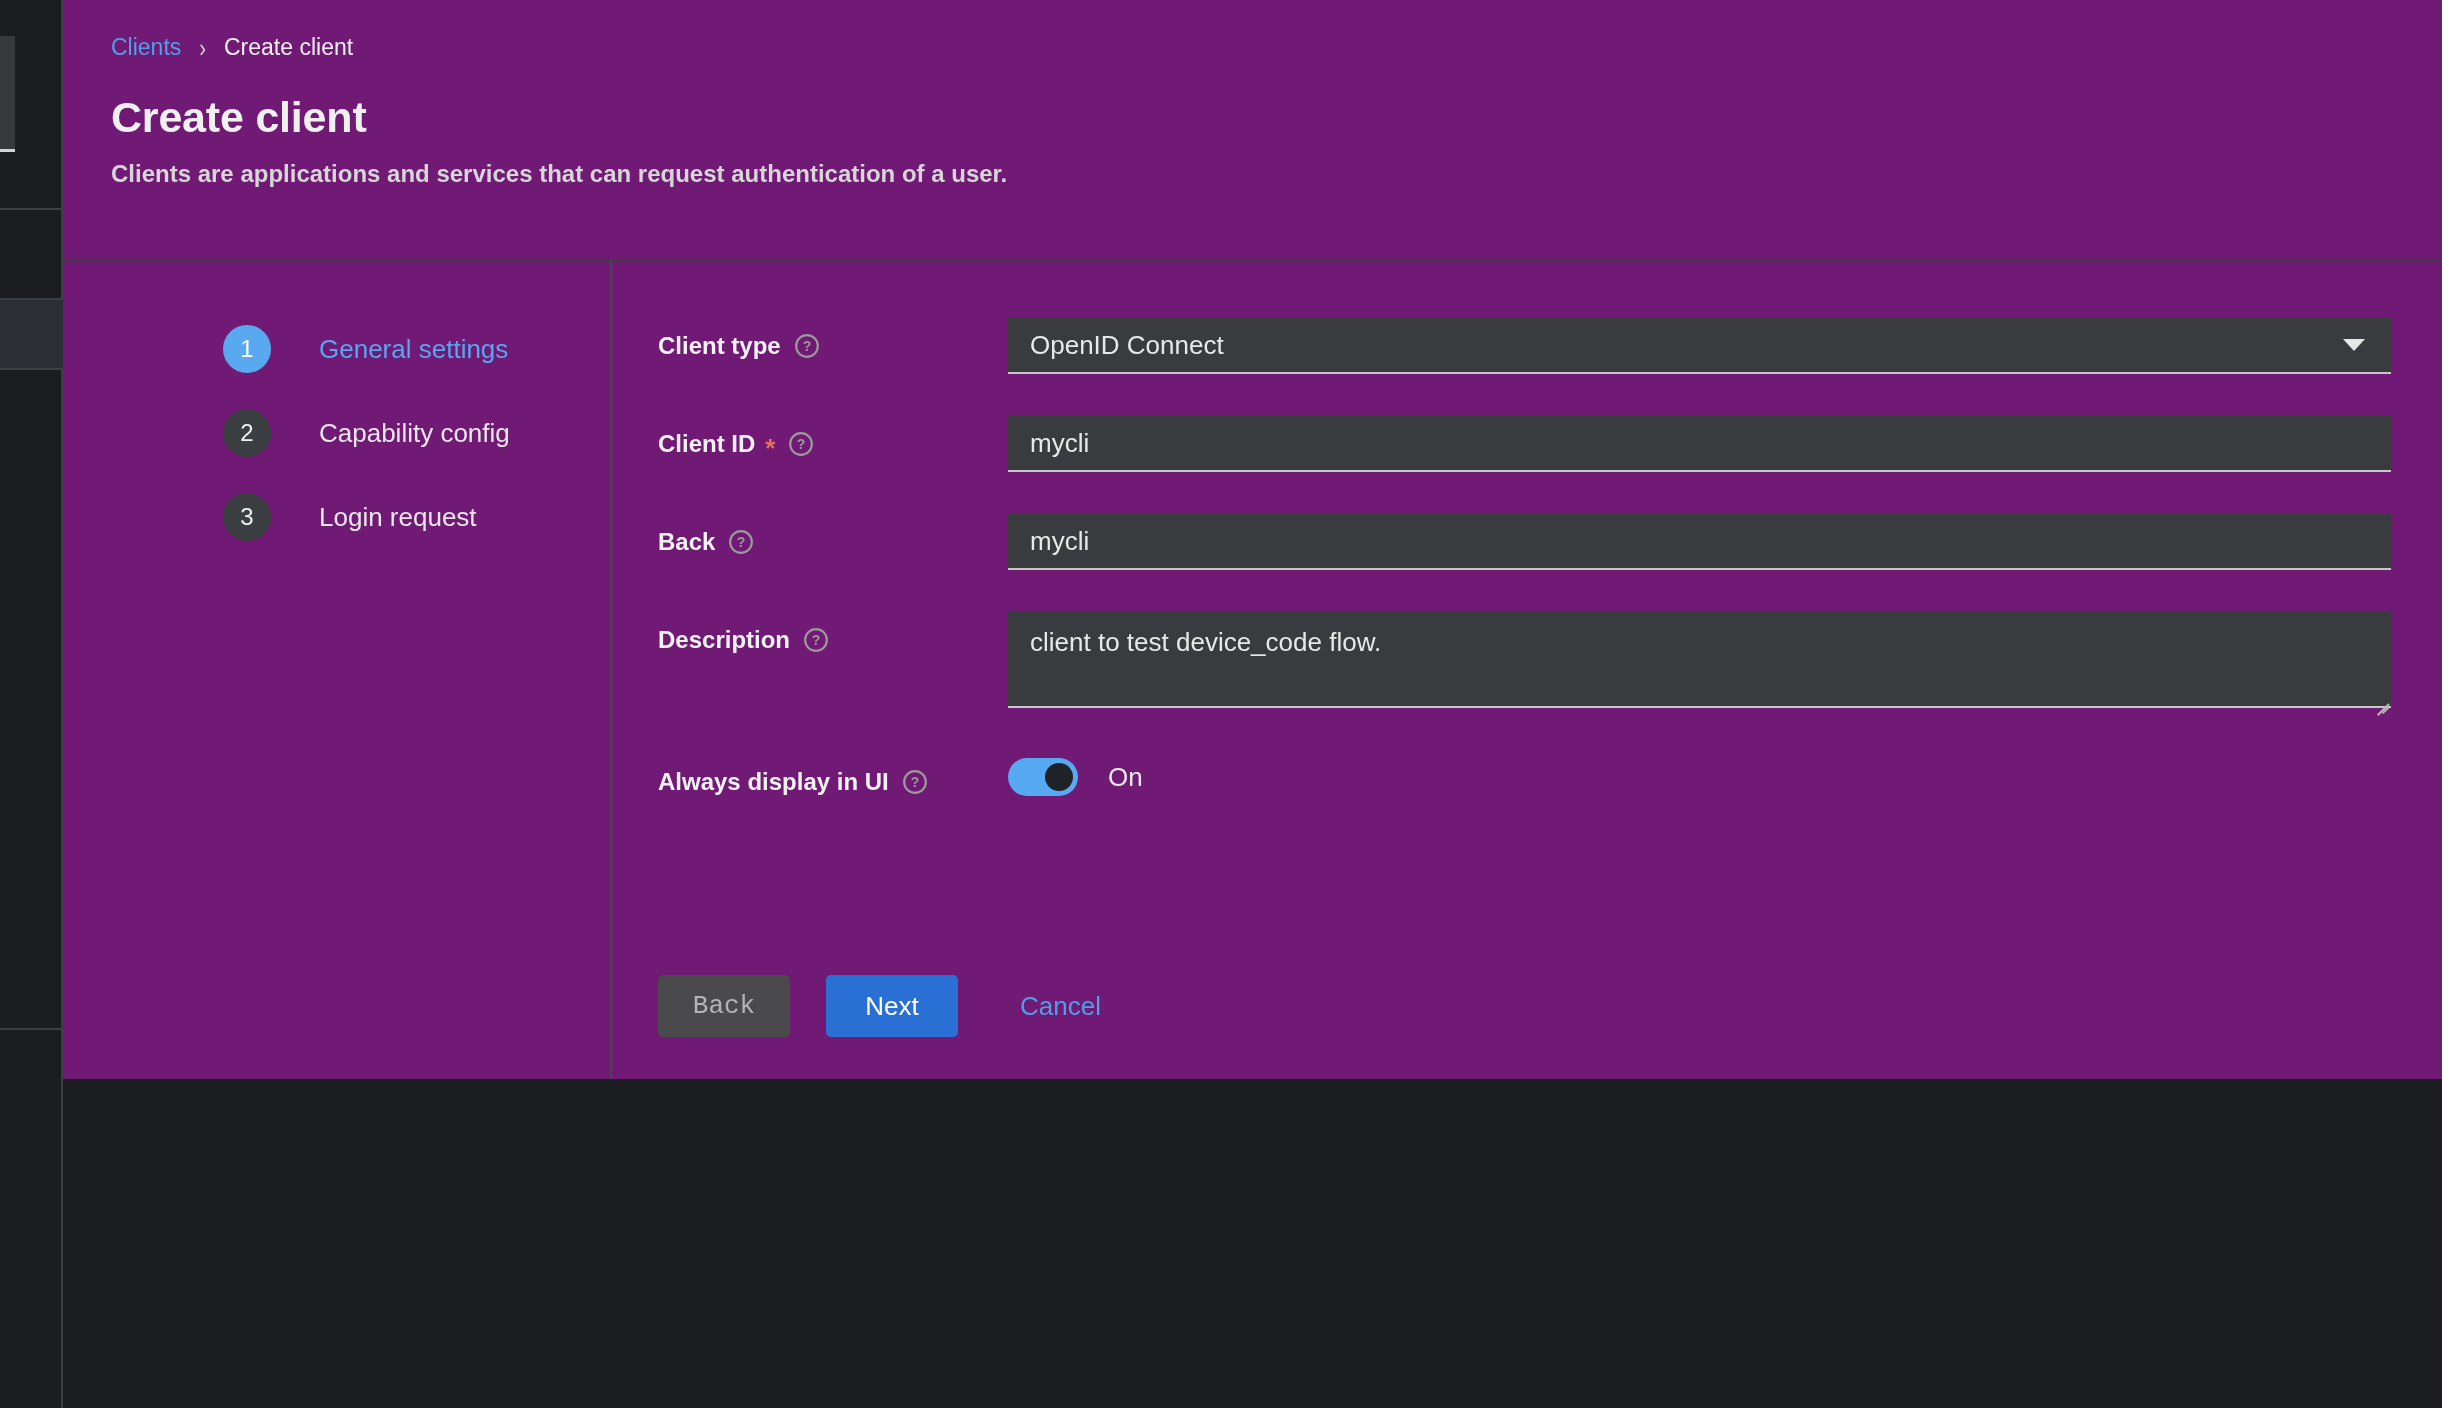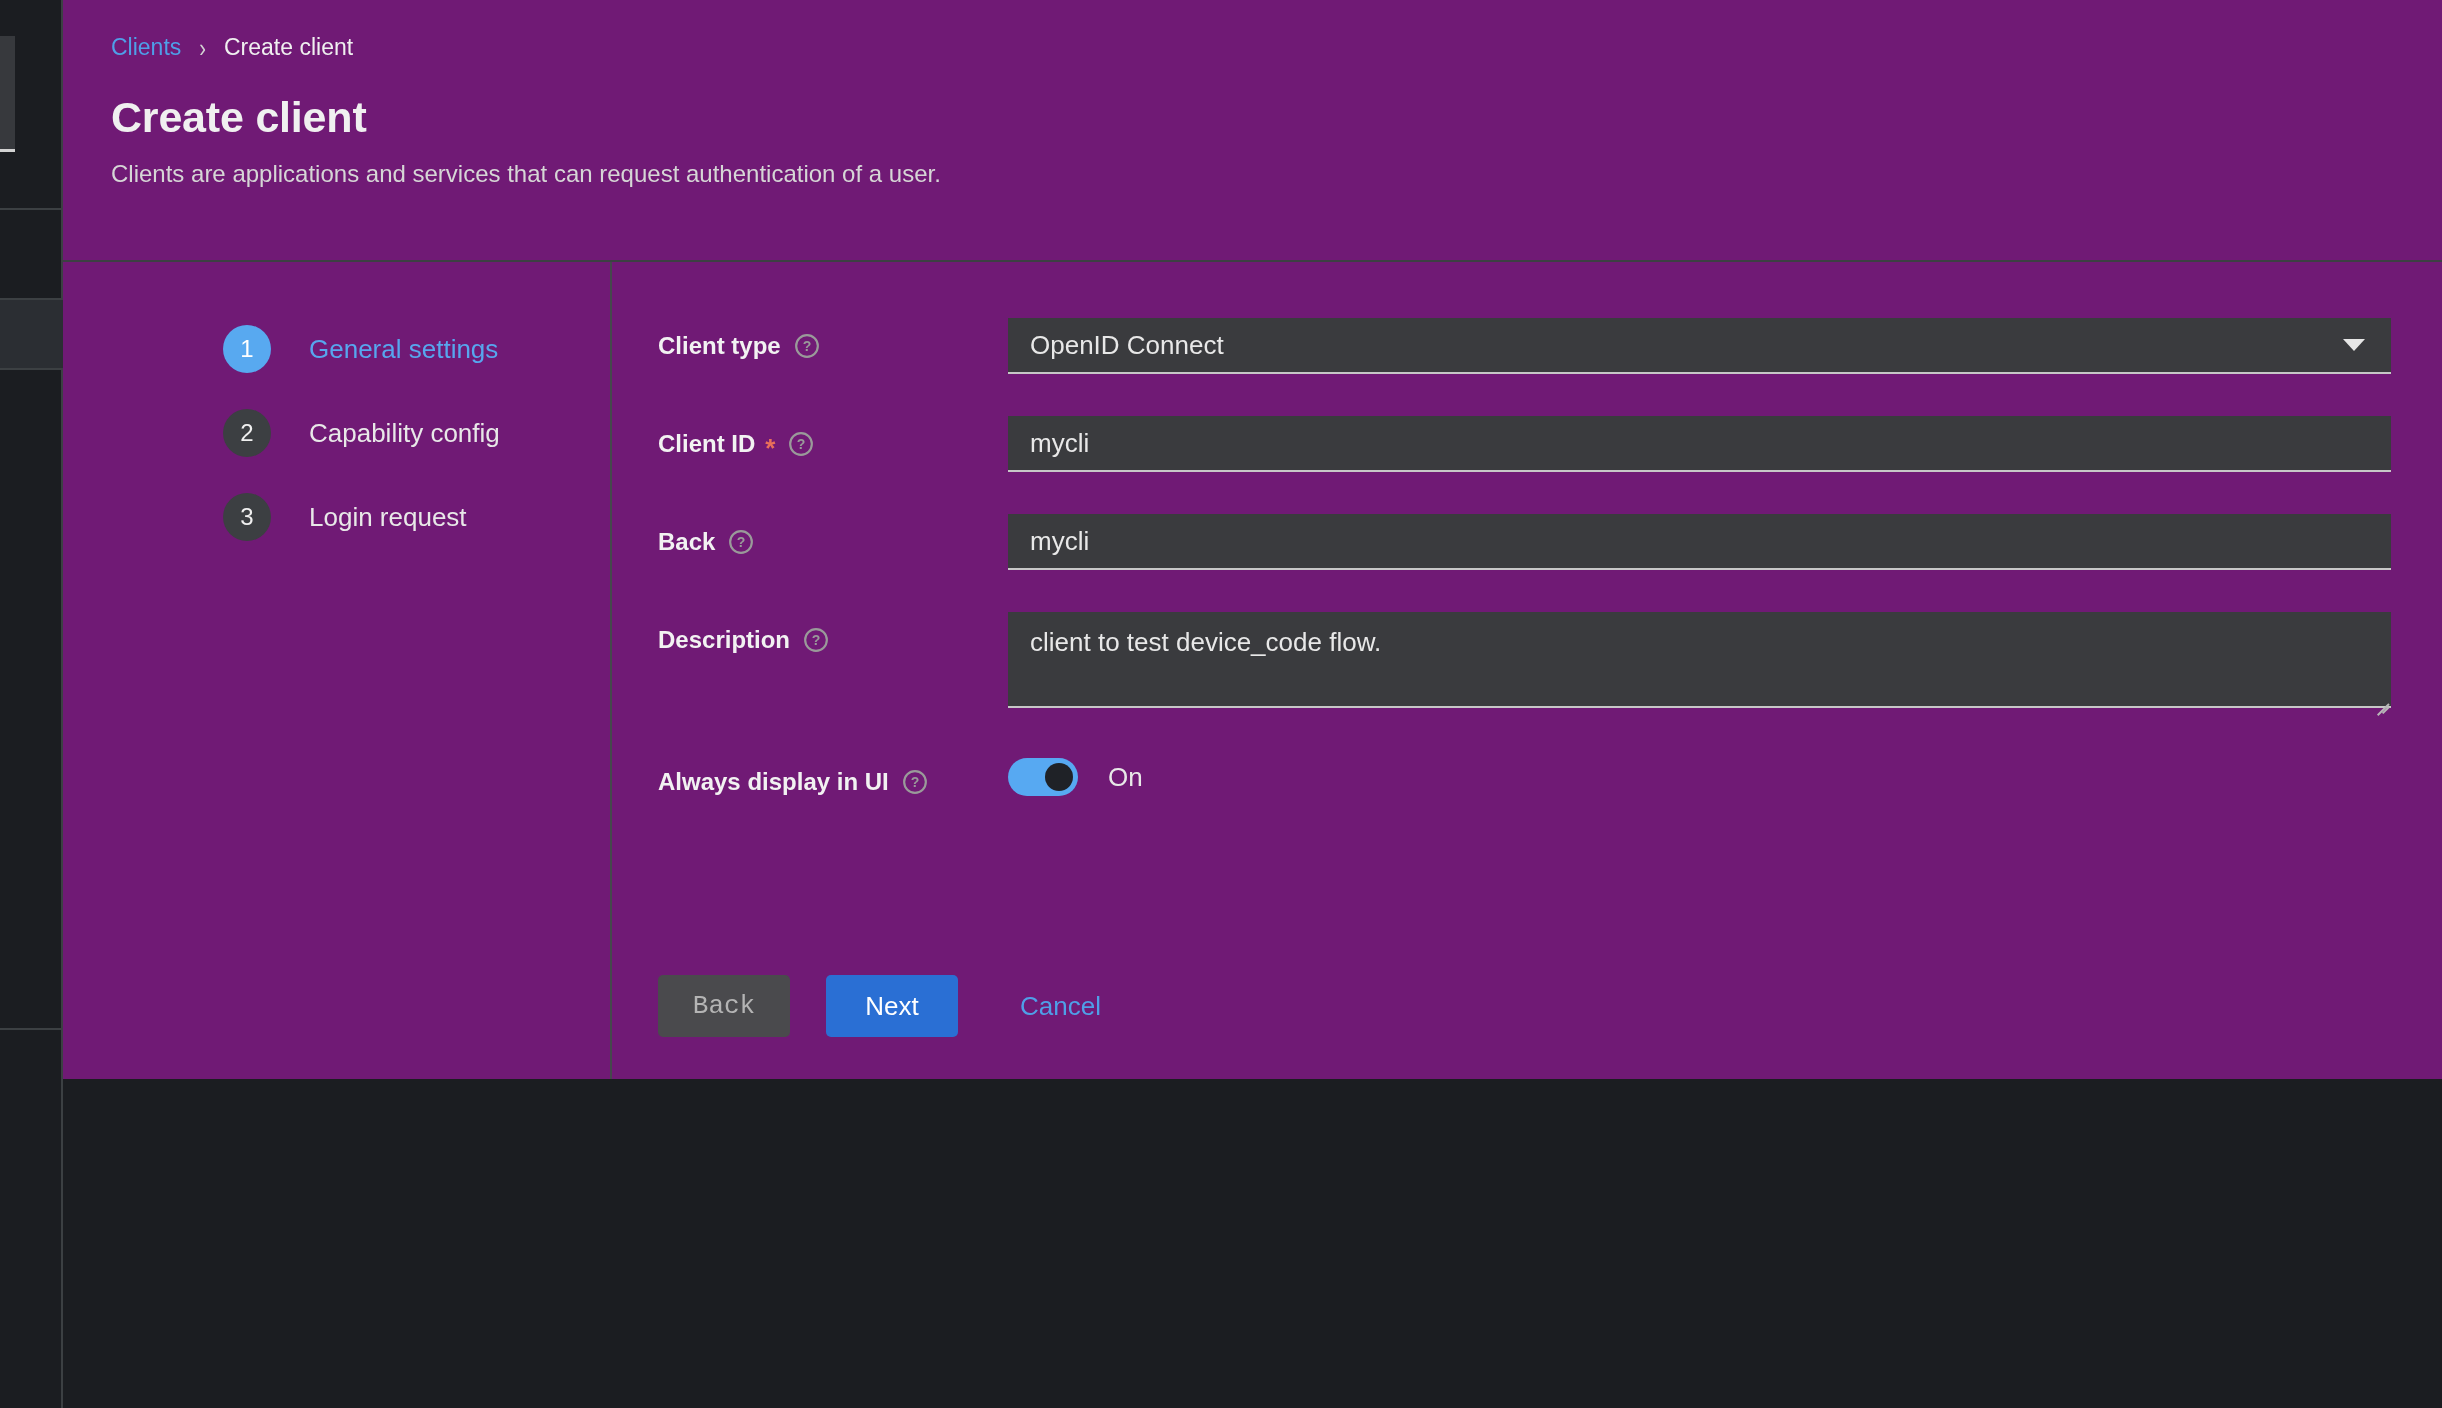--- a/index.html
+++ b/index.html
@@ -104,21 +104,21 @@
     font-weight: 700;
     color: #f0f0f0;
     letter-spacing: -0.2px;
     margin-bottom: 18px;
     line-height: 1.05;
   }
   .page-subtitle {
     font-size: 24px;
     color: #d6d6d6;
     line-height: 1.3;
-    font-weight: 400;
+    font-weight: 700;
   }
 
   
   .wizard-body {
     flex: 1;
     display: flex;
     position: relative;
   }
 
   .wizard-nav {
@@ -148,21 +148,21 @@
     align-items: center;
     justify-content: center;
     flex: 0 0 48px;
     font-weight: 400;
   }
   .step.active .step-circle {
     background: #58a9f0;
     color: #ffffff;
   }
   .step-label {
-    margin-left: 38px;
+    margin-left: 48px;
     font-size: 26px;
     color: #e8e8e8;
     white-space: nowrap;
   }
   .step.active .step-label { color: #57a6ee; }
 
   
   .form-area {
     flex: 1;
     padding: 56px 12px 0 0;

